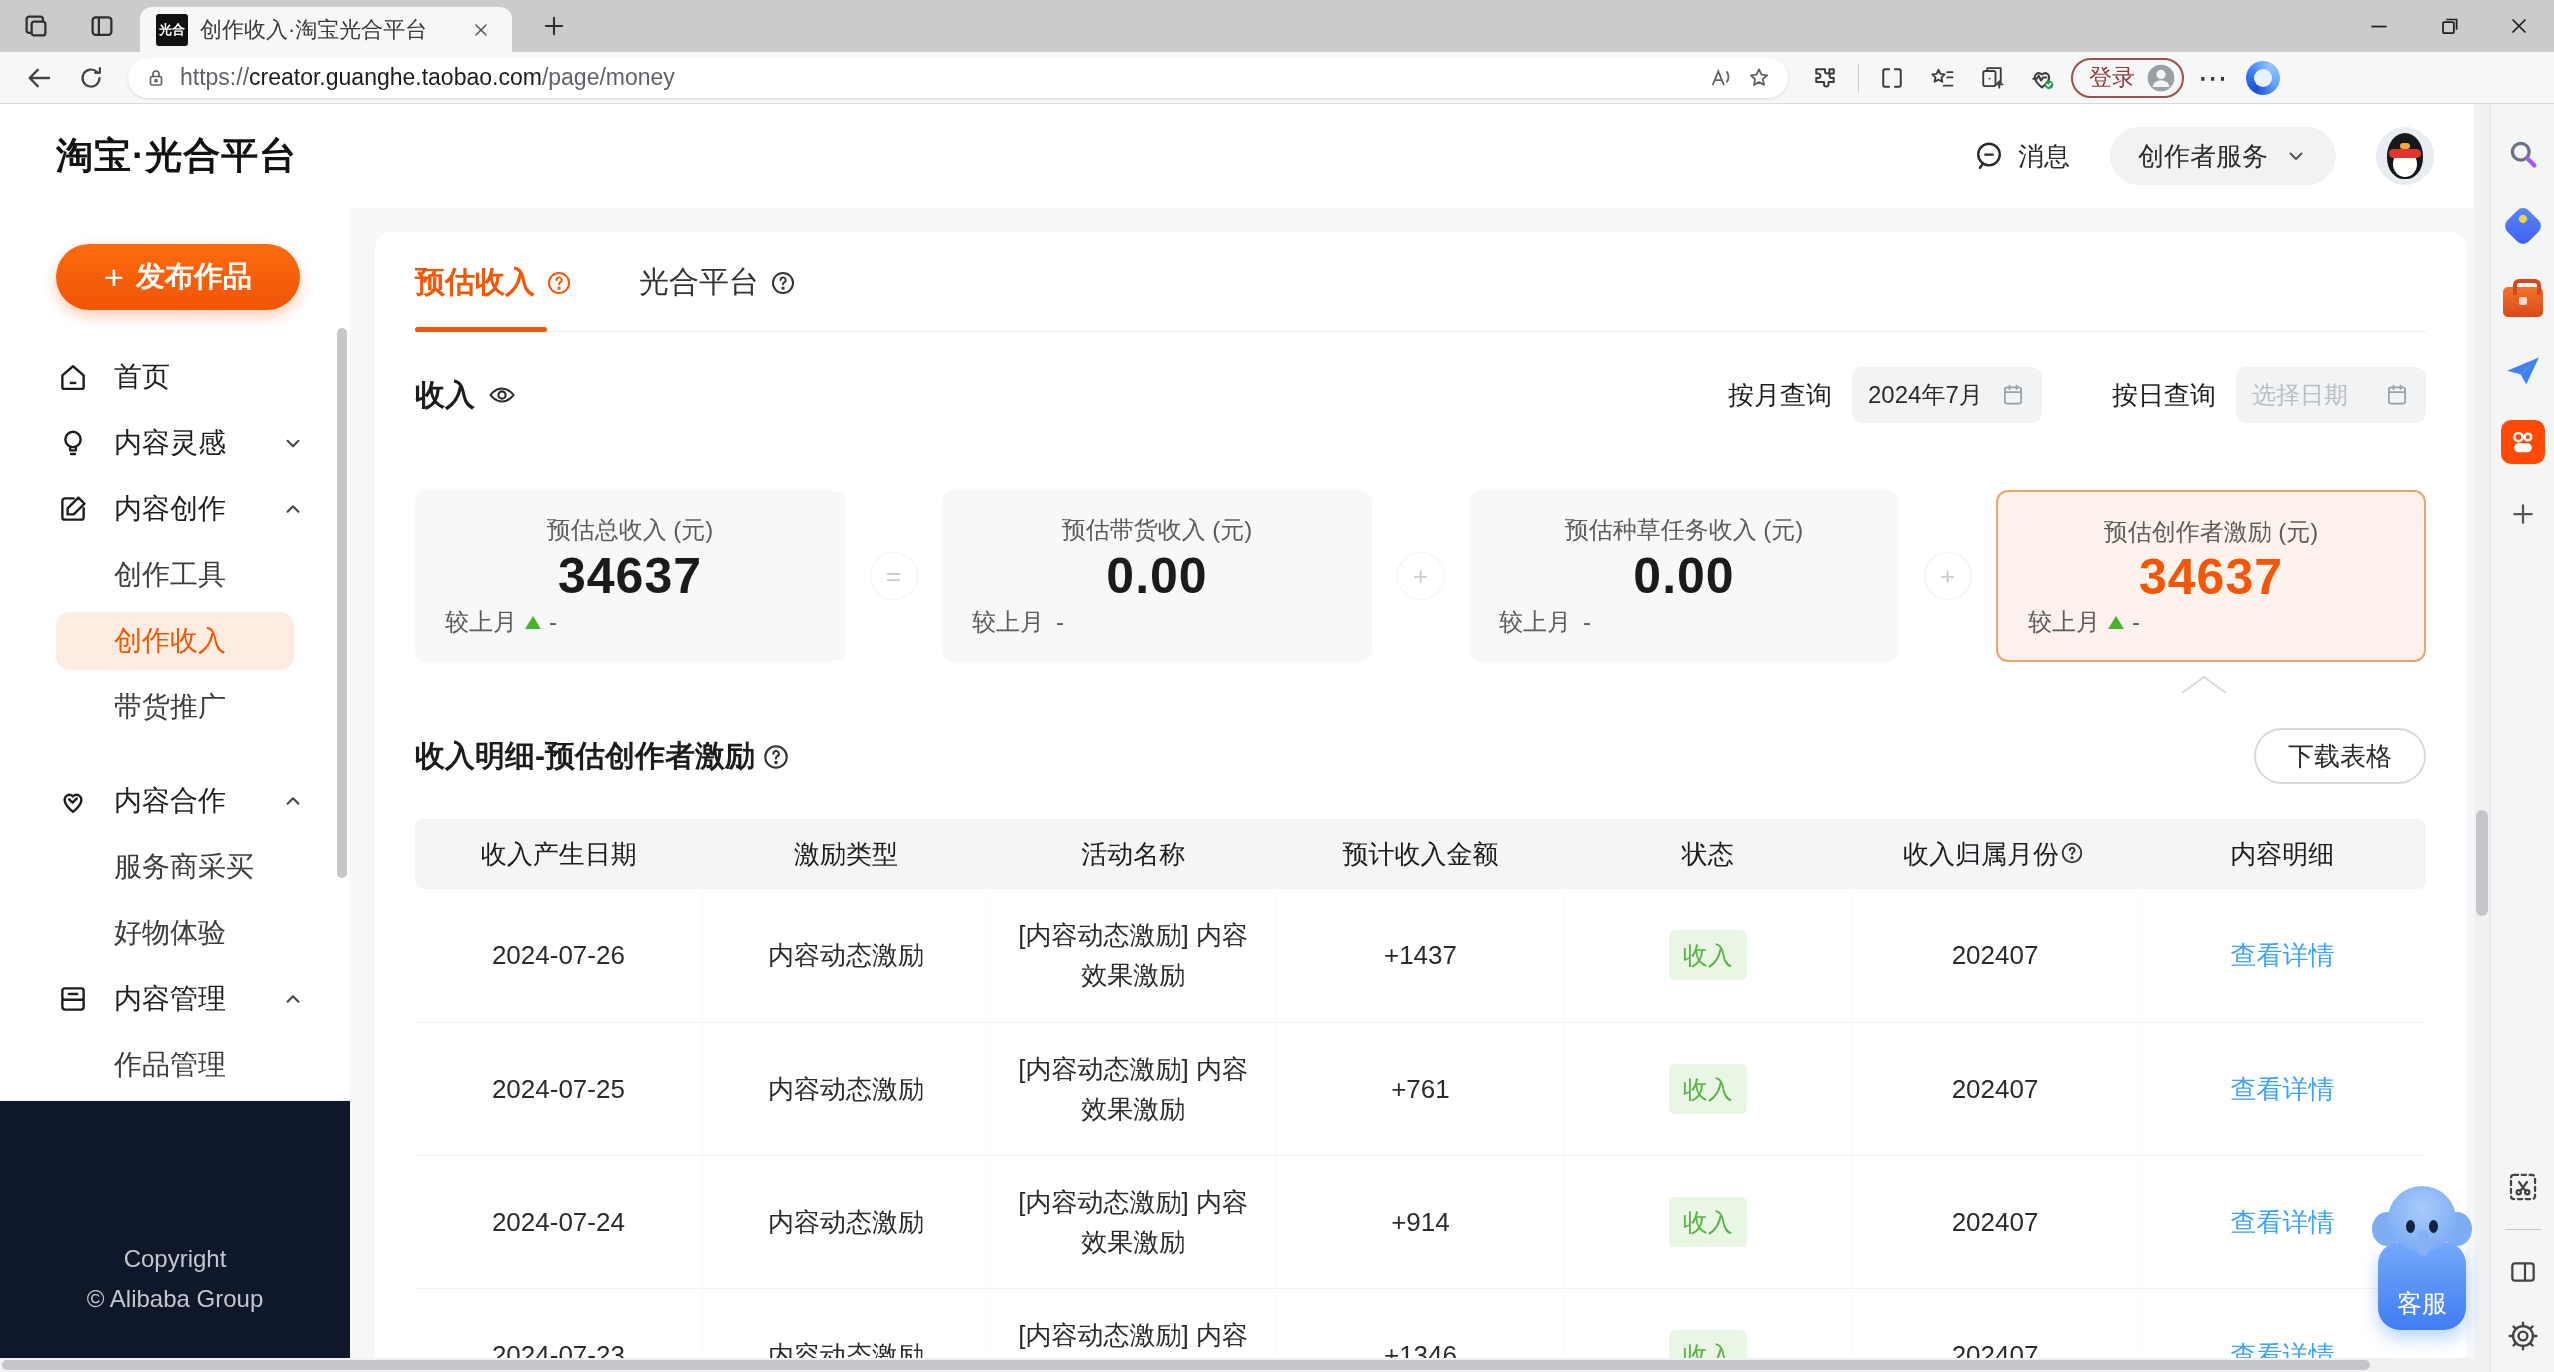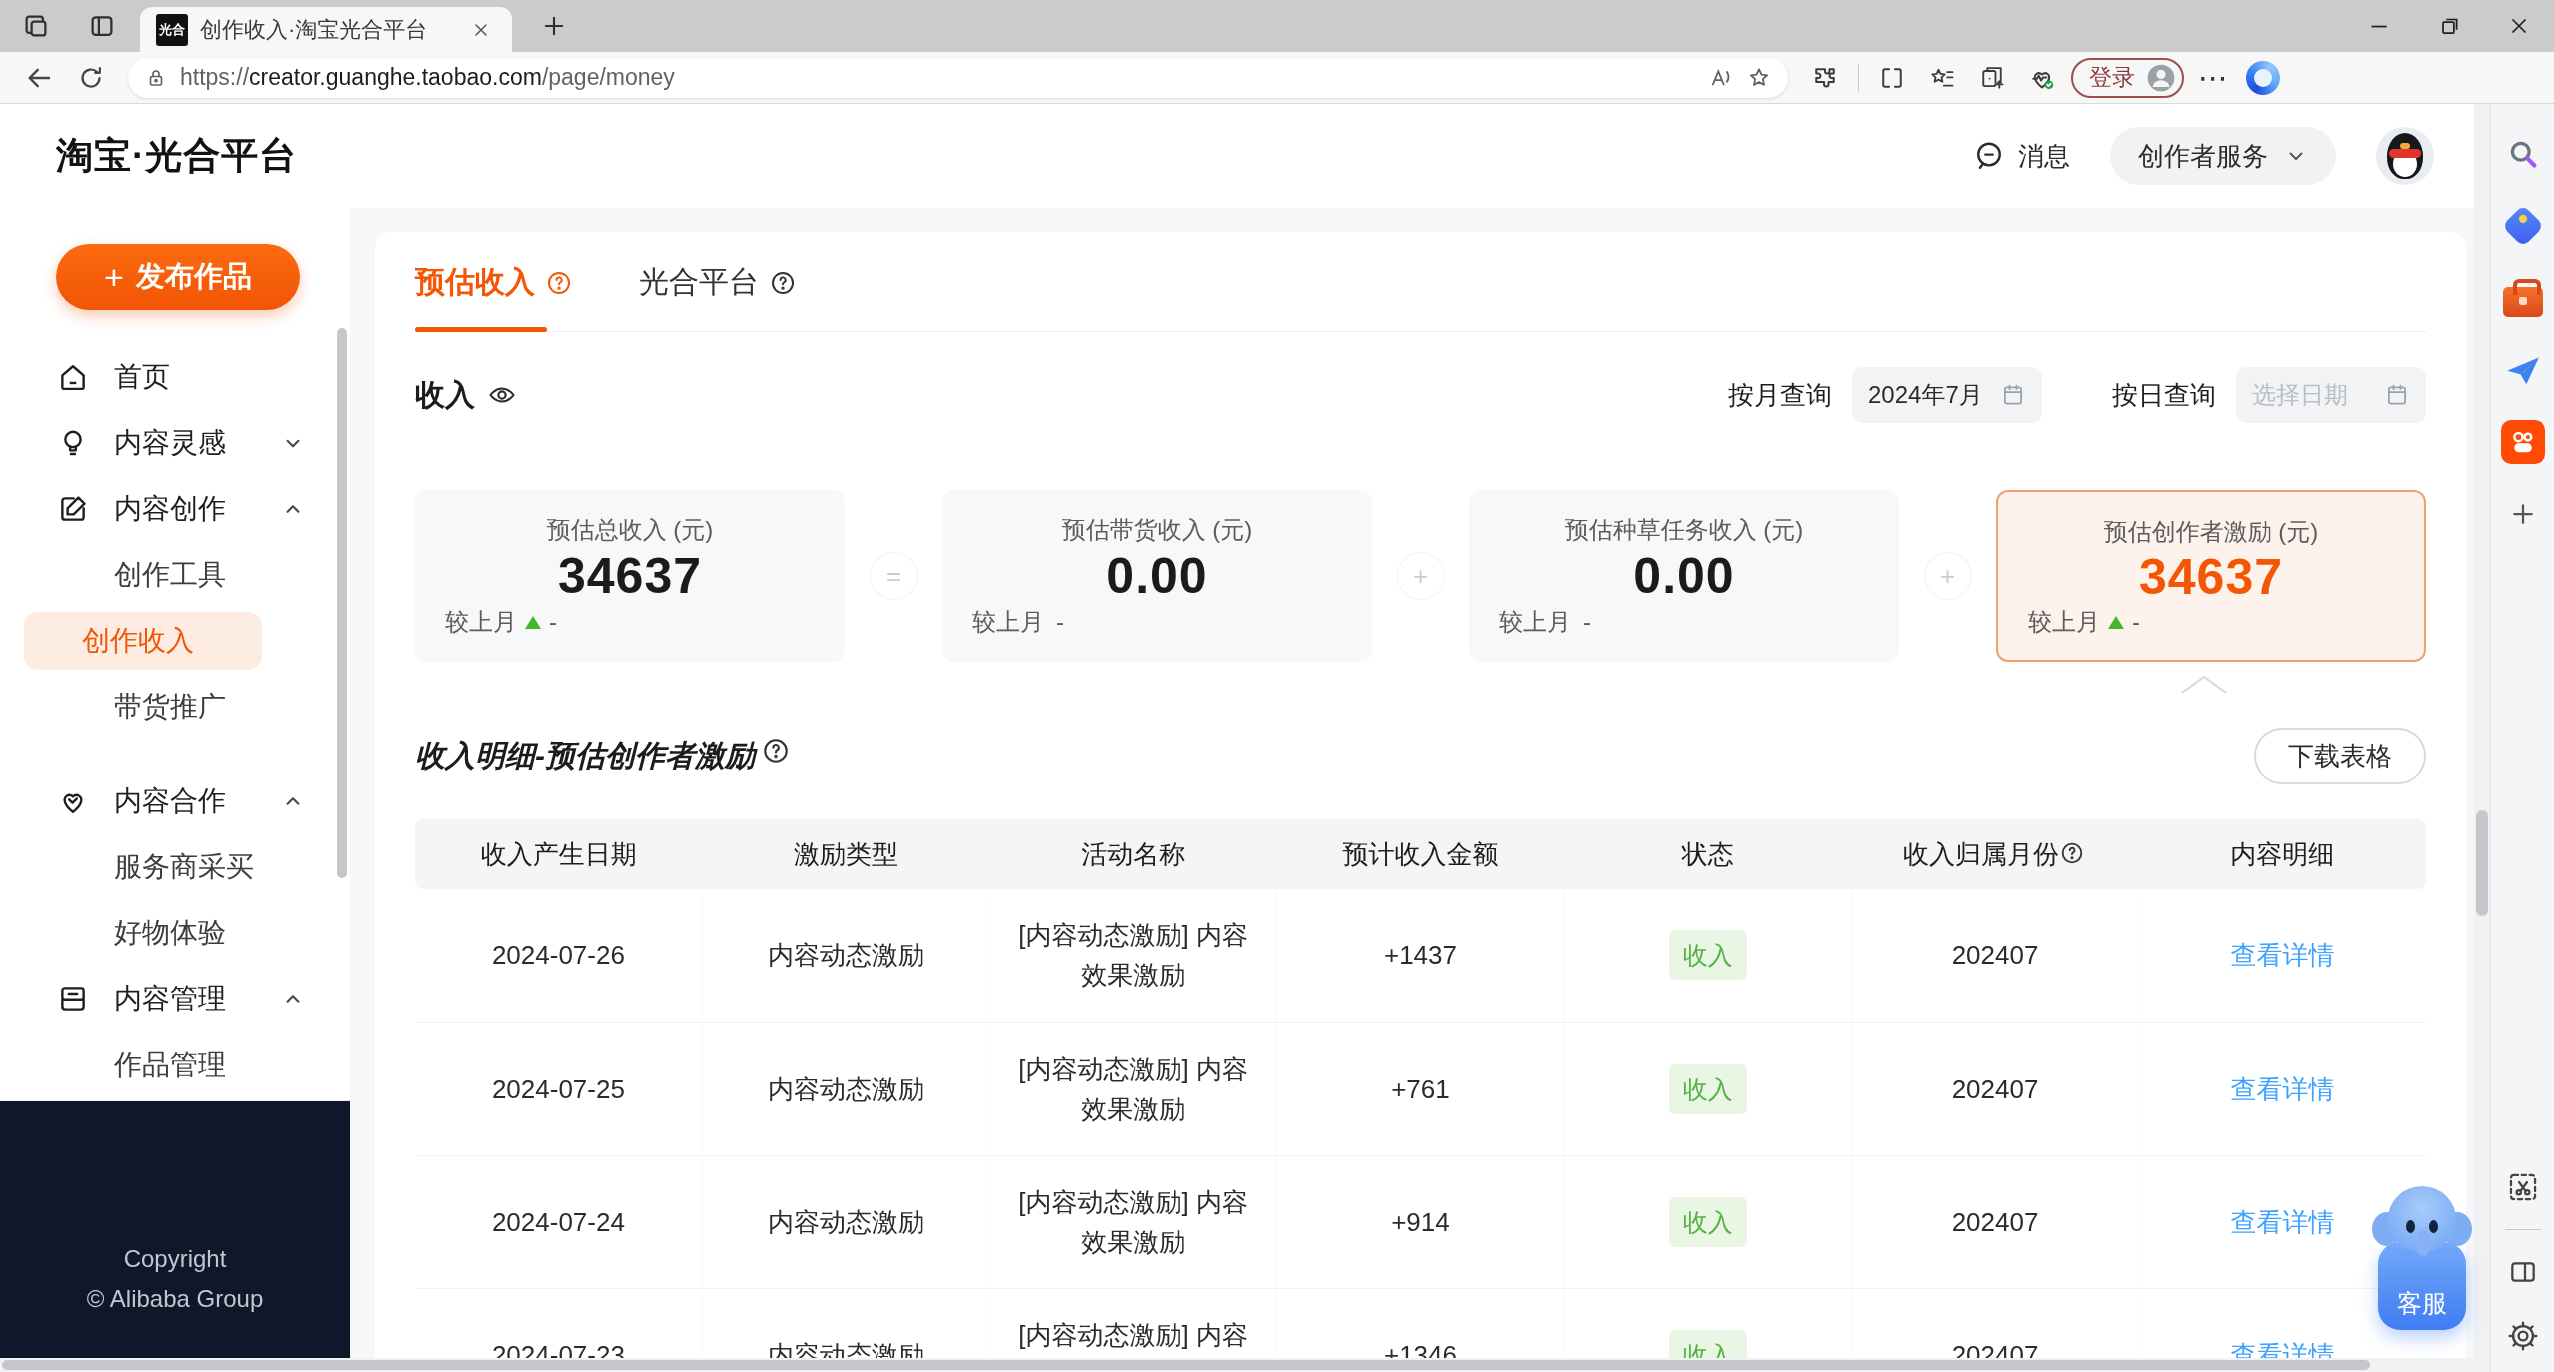--- a/index.html
+++ b/index.html
@@ -83,21 +83,21 @@
   .pub-btn { margin:0 0 34px 56px; width:244px; height:66px; border-radius:33px;
     background:linear-gradient(180deg,#fc6b0f,#f15405); color:#fff; font-size:29px; font-weight:600;
     display:flex; align-items:center; justify-content:center; gap:12px; box-shadow:0 6px 14px rgba(242,86,7,.3); }
   .pub-plus { font-size:34px; font-weight:400; line-height:1; }
   .nav { font-size:28px; color:#1f1f1f; }
   .nav-row { height:66px; display:flex; align-items:center; padding:0 44px 0 56px; }
   .nav-row .ic { width:34px; height:34px; margin-right:24px; color:#1f1f1f; }
   .nav-row .chev { margin-left:auto; width:26px; height:26px; color:#4a4a4a; }
   .nav-sub { padding-left:114px; color:#3d3d3d; }
   .nav-gap { margin-top:28px; }
-  .nav-active { margin:4px 24px; width:238px; height:58px; padding-left:58px; border-radius:14px;
+  .nav-active { margin:4px 56px; width:238px; height:58px; padding-left:58px; border-radius:14px;
     background:#fcece1; color:#f45606; font-weight:500; }
   .side-scroll { position:absolute; right:3px; top:120px; width:10px; height:550px; background:#c6c6c6; border-radius:5px; }
   .side-footer { position:absolute; left:0; right:0; top:892px; bottom:0; border-top:1px solid #f0f0f0;
     background:#0f172a; text-align:center; color:#c3c7cd; font-size:24px; line-height:40px; padding-top:138px; }
 
   
   .content { flex:1; padding:24px 8px 0 25px; }
   .panel { background:#fff; border-radius:16px; padding:0 40px; height:1220px; }
   .main-tabs { height:100px; display:flex; align-items:flex-end; gap:66px; border-bottom:1px solid #ececec; }
   .main-tab { position:relative; display:flex; align-items:center; gap:10px; font-size:30px; color:#333;
@@ -126,21 +126,21 @@
   .card.selected .card-value { color:#f45606; }
   .card-foot { font-size:24px; color:#5c5c5c; display:flex; align-items:center; gap:6px; }
   .tri-up { width:0; height:0; border-left:8px solid transparent; border-right:8px solid transparent;
     border-bottom:13px solid #47b52c; margin:0 2px; }
   .op { align-self:center; width:46px; height:46px; border-radius:50%; background:#fff;
     box-shadow:0 0 0 1px #f1f2f4; color:#c9cdd2; font-size:26px; display:flex; align-items:center; justify-content:center; }
   .caret-row { height:24px; margin-top:12px; position:relative; }
   .caret-row svg { position:absolute; right:196px; top:0; color:#d9d9d9; }
 
   .section-row { margin-top:28px; height:60px; display:flex; align-items:center; }
-  .section-title { font-size:30px; font-weight:600; color:#1c1c1e; display:flex; align-items:flex-start; gap:6px;font-style:italic; }
+  .section-title { font-size:30px; font-weight:600; color:#1c1c1e; display:flex; align-items:center; gap:6px; }
   .dl-btn { margin-left:auto; height:56px; padding:0 32px; border:2px solid #d7d9dd; border-radius:28px;
     background:#fff; font-size:26px; color:#2b2b2b; display:flex; align-items:center; }
 
   table.income { margin-top:33px; width:100%; border-collapse:collapse; table-layout:fixed; }
   .income th { height:70px; background:#f4f5f7; font-size:26px; font-weight:500; color:#1d1d1f; text-align:center; }
   .income th:first-child { border-radius:8px 0 0 8px; }
   .income th:last-child { border-radius:0 8px 8px 0; }
   .income th .thwrap { display:flex; align-items:center; justify-content:center; }
   .income td { height:133px; text-align:center; font-size:26px; color:#2b2b2b;
     border-bottom:1px solid #f2f3f5; border-right:1px solid #f8f9fa; padding:0 18px; line-height:40px; }

